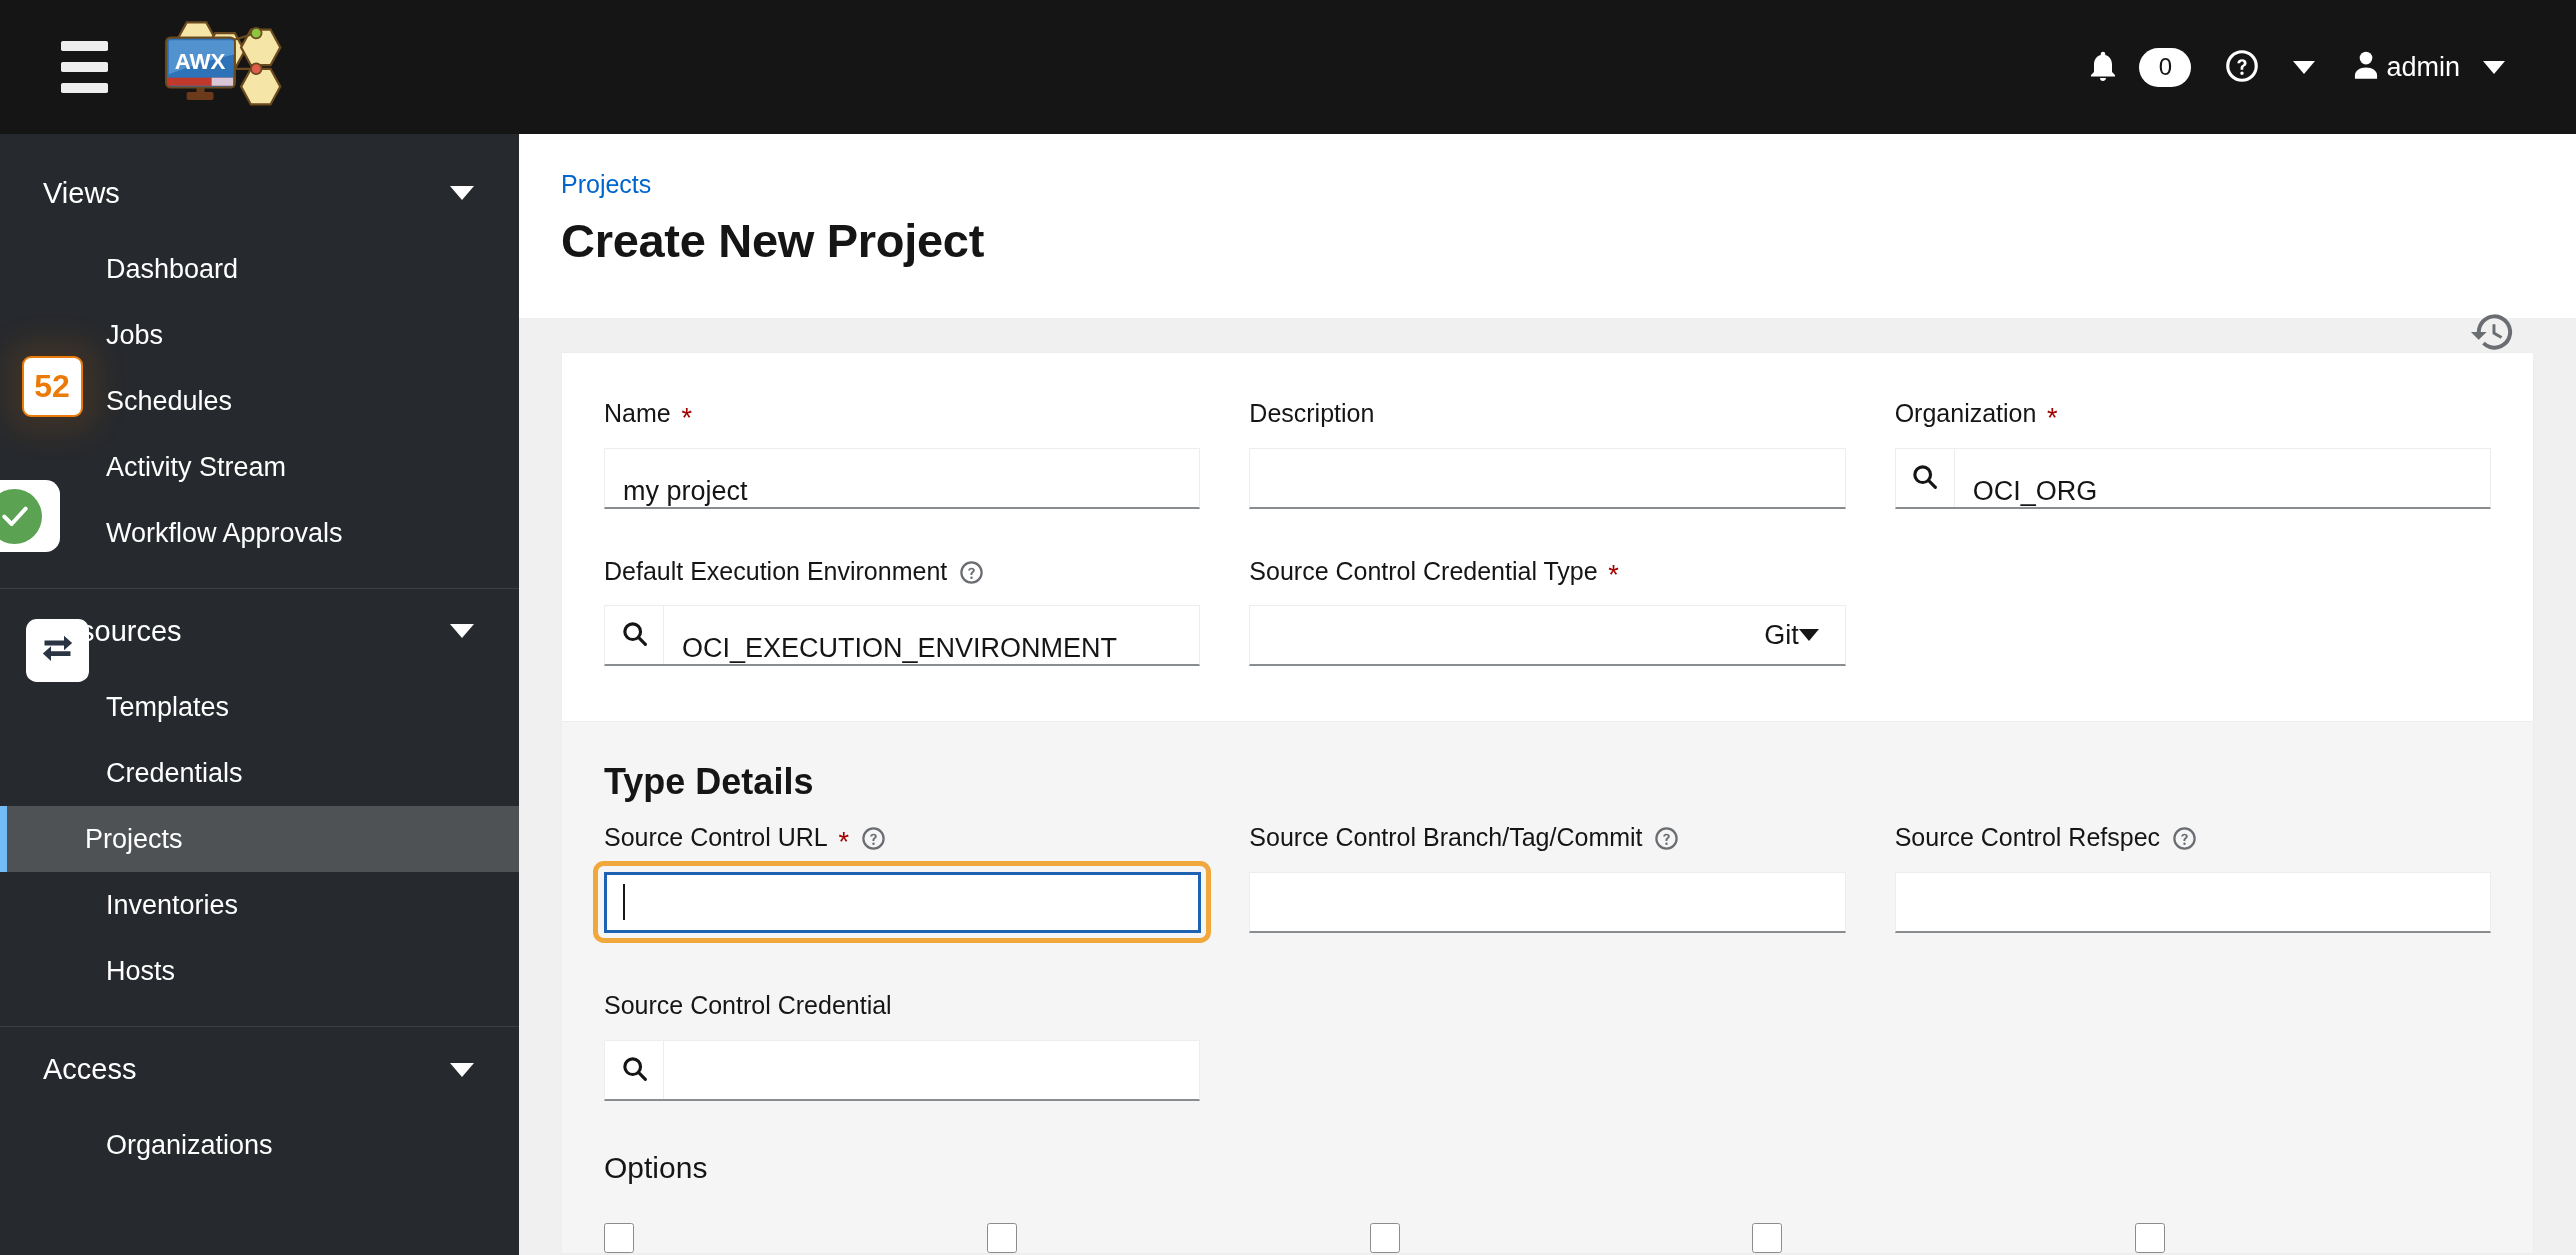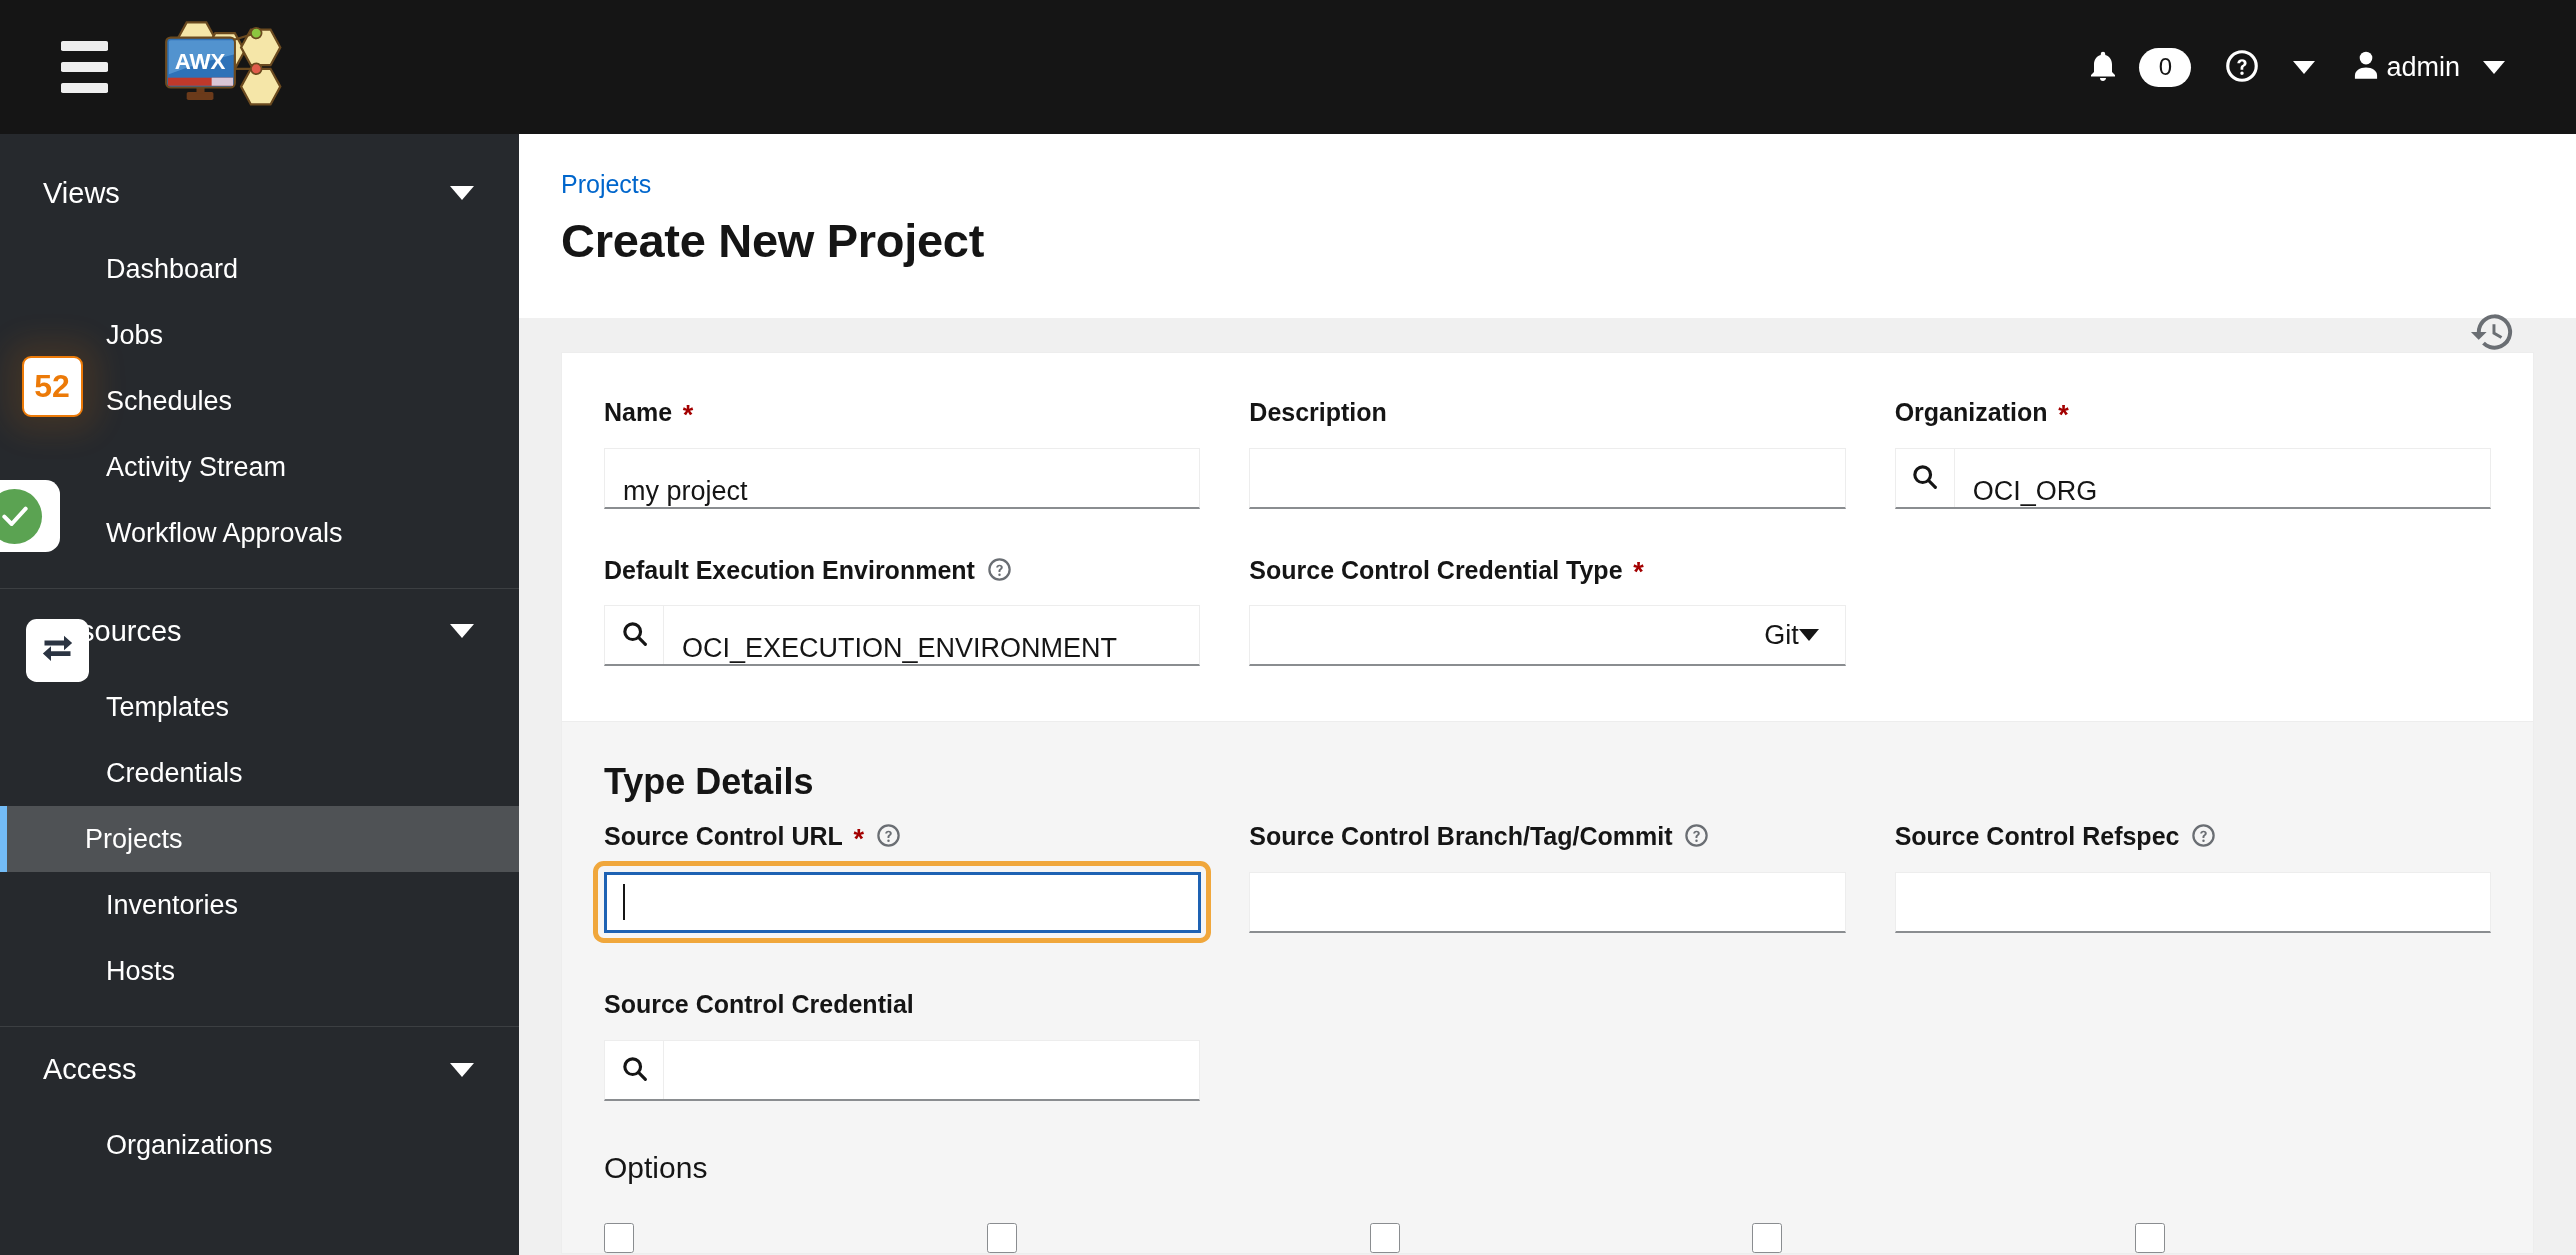--- a/index.html
+++ b/index.html
@@ -148,22 +148,22 @@
     background: #ffffff;
     border: 0.9px solid #ededed;
   }
   .section-white { background: #ffffff; padding: 45px 42px 55px 42px; }
   .section-gray  { background: #f5f5f5; padding: 39px 42px 0 42px; border-top: 0.9px solid #ededed; }
 
   .grid3 { display: grid; grid-template-columns: 1fr 1fr 1fr; gap: 0 49px; }
 
   .field { margin-bottom: 0; }
   .field-label {
-    font-size: 25px; font-weight: 700; color: #151515;
-    margin-bottom: 19.7px; display: flex; align-items: flex-start; gap: 10.7px;
+    font-size: 25px; font-weight: 400; color: #151515;
+    margin-bottom: 19.7px; display: flex; align-items: flex-end; gap: 10.7px;
     height: 30px;
   }
   .req { color: #a30000; font-size: 27px; line-height: 1; position: relative; top: 3.6px; }
   .help-icon { display: inline-flex; align-items: center; cursor: pointer; }
 
   .input-box {
     height: 61px; background: #ffffff;
     border: 0.9px solid #ededed; border-bottom: 2.7px solid #8a8d90;
     display: flex; align-items: flex-end;
   }

